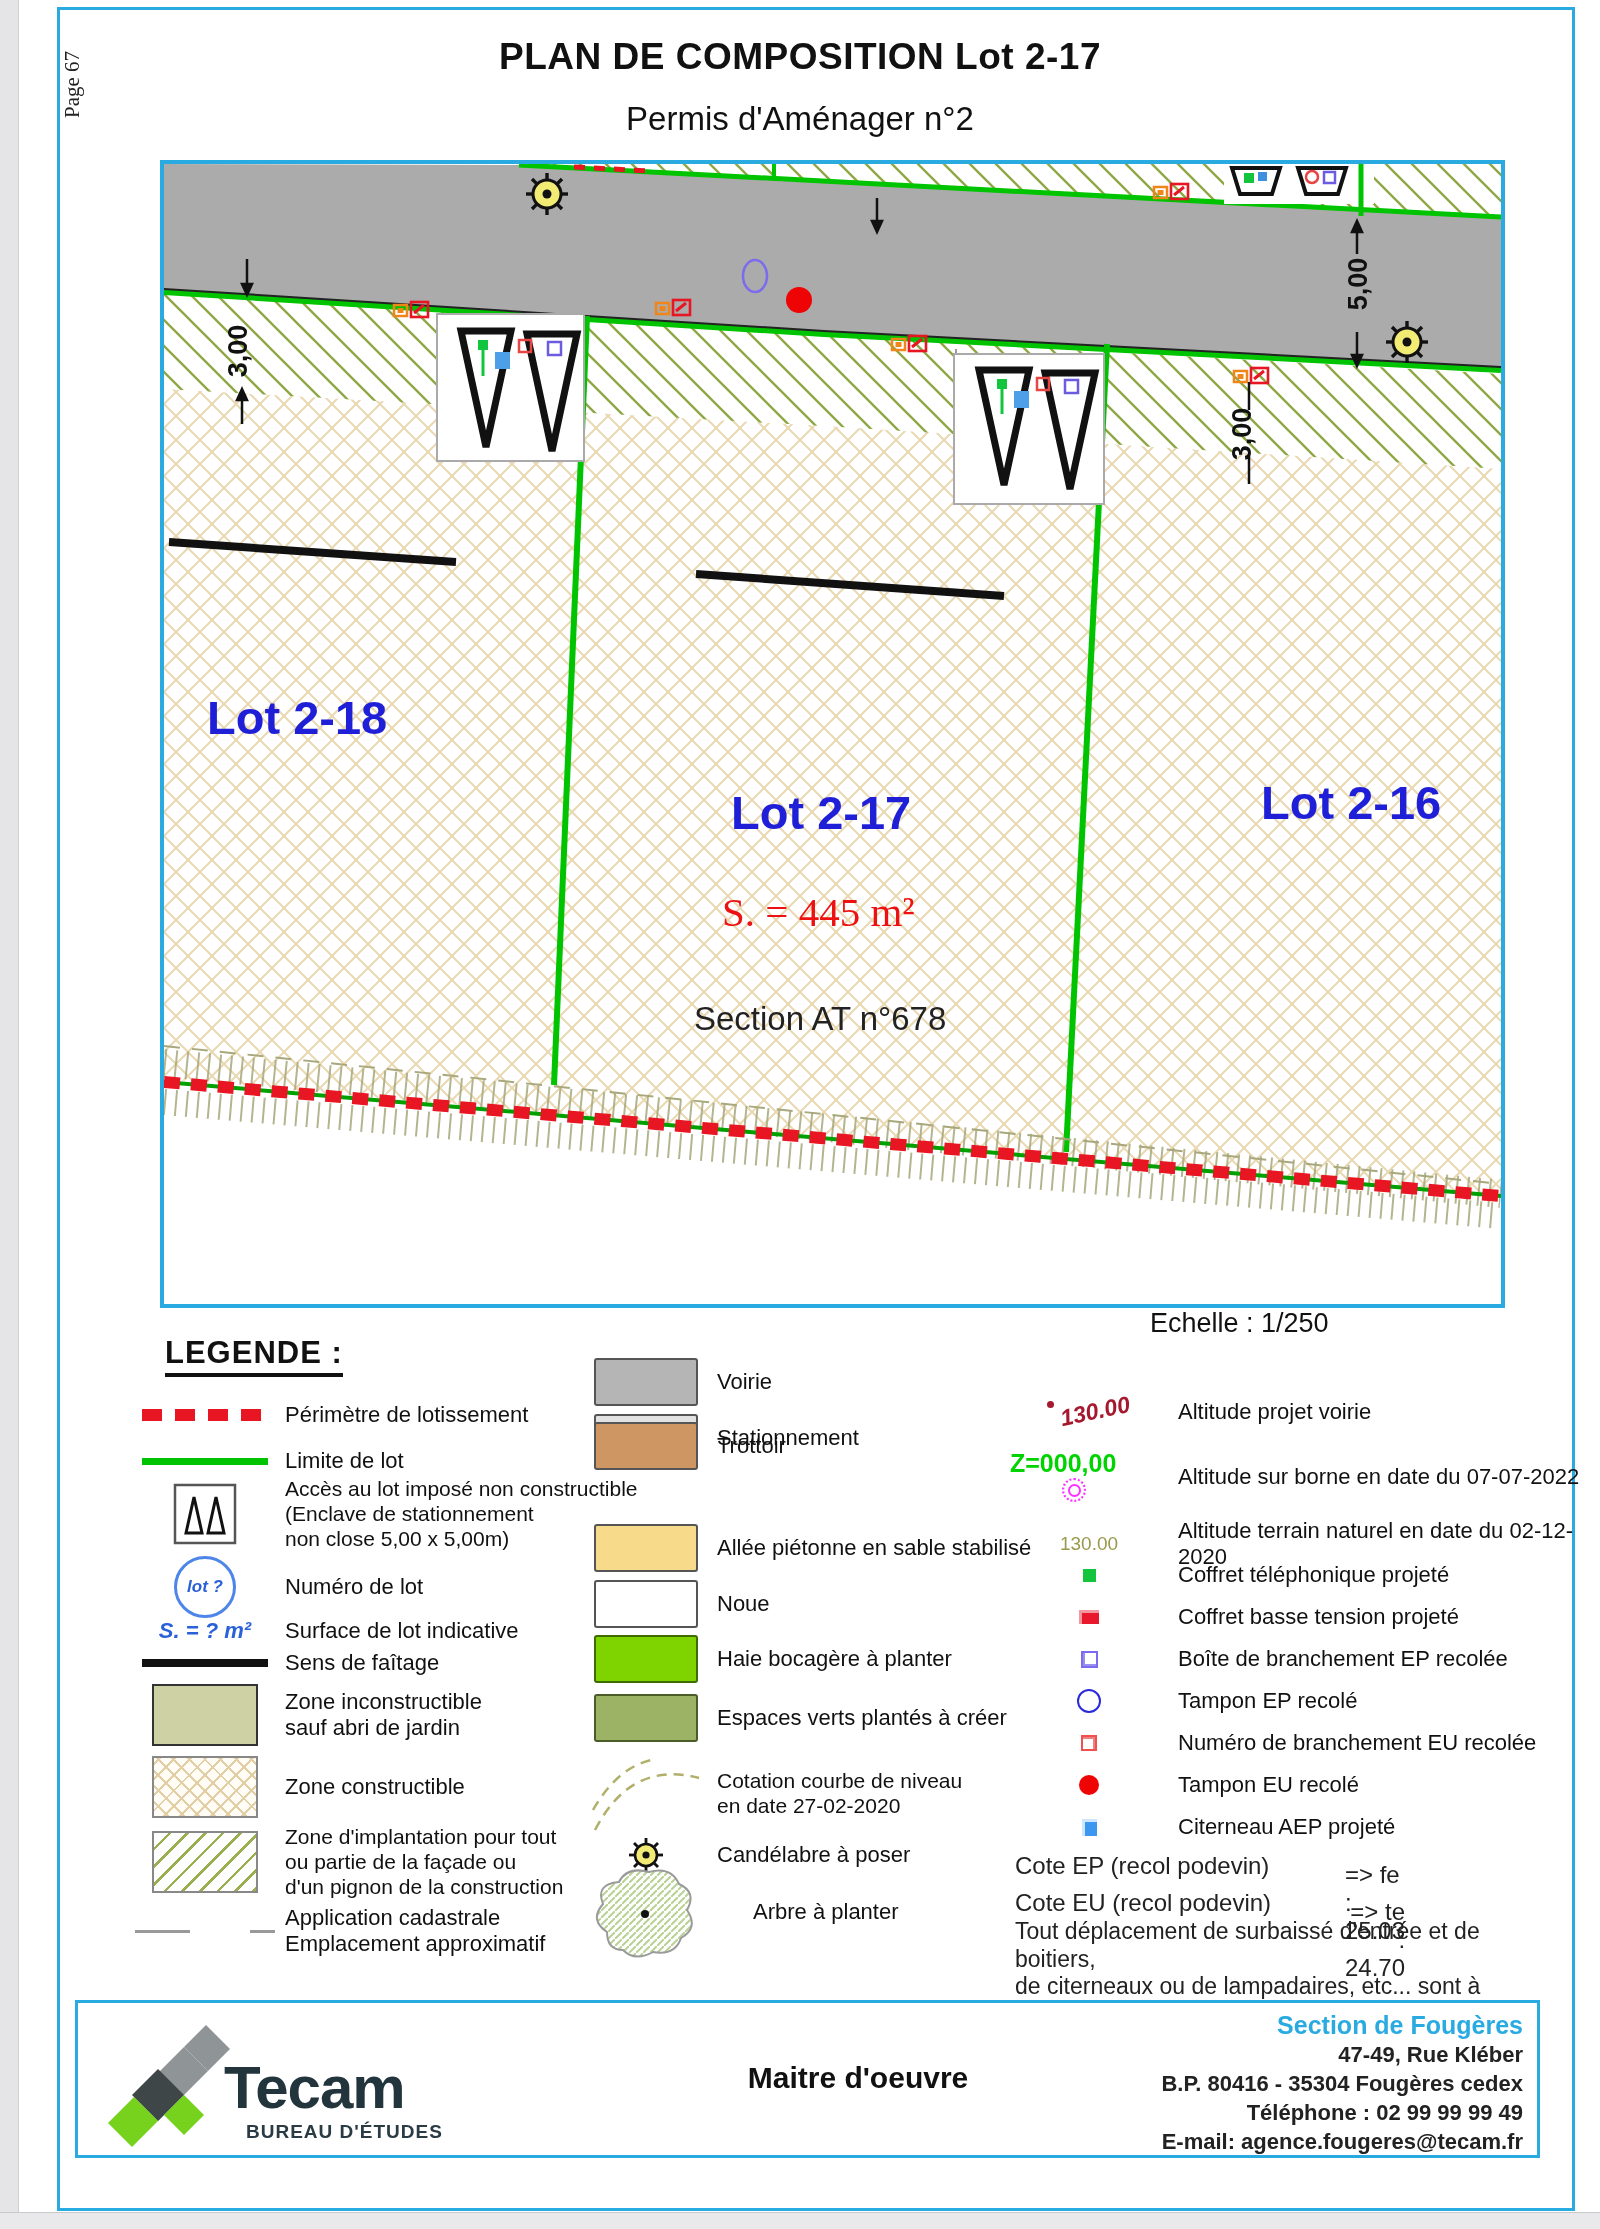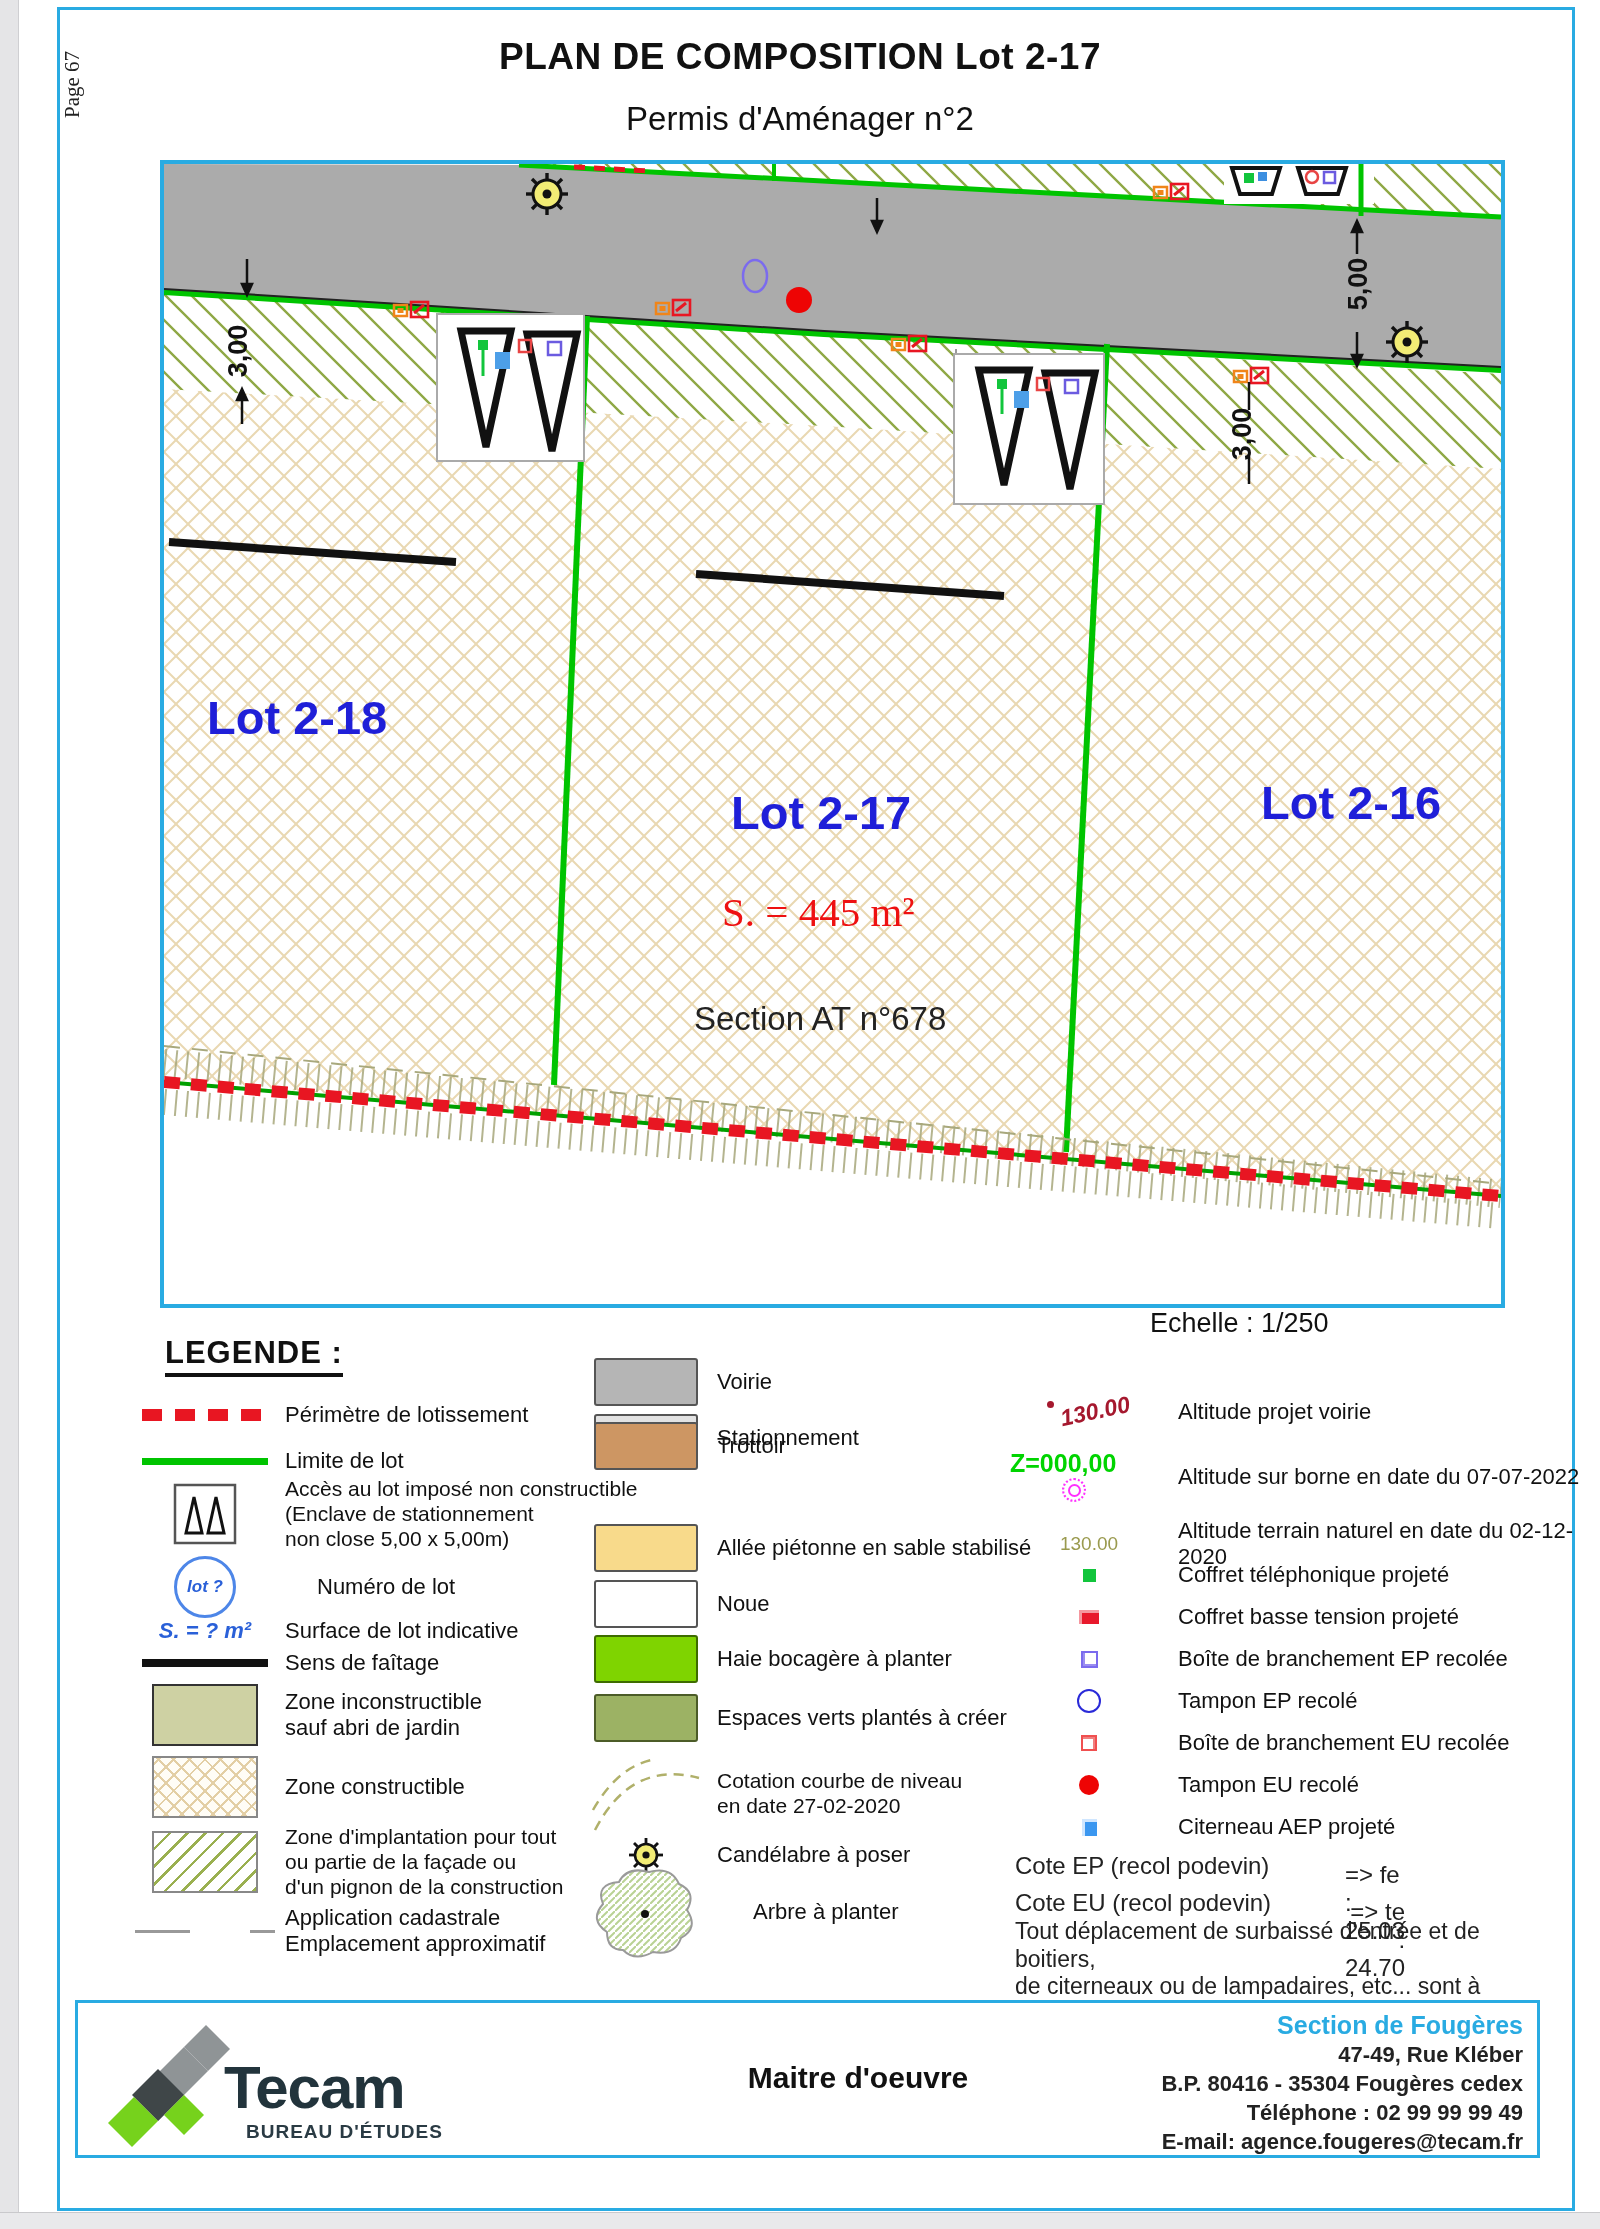--- a/index.html
+++ b/index.html
@@ -223,21 +223,21 @@
       <svg width="64" height="62">
         <rect x="2" y="2" width="60" height="58" fill="#fff" stroke="#555" stroke-width="2.5"></rect>
         <path d="M13 50 L21 14 L29 50 Z" fill="none" stroke="#111" stroke-width="3"></path>
         <path d="M35 50 L43 14 L51 50 Z" fill="none" stroke="#111" stroke-width="3"></path>
       </svg>
     </span>
     <span class="lbl-s">Accès au lot imposé non constructible
 (Enclave de stationnement
 non close 5,00 x 5,00m)</span>
   </div>
-  <div class="row" style="left:135px;top:1556px;gap:32px;">
+  <div class="row" style="left:135px;top:1556px;">
     <span class="sym">
         <span class="lot-circle">
           <span>lot ?</span>
         </span>
       </span>
     <span class="lbl">Numéro de lot</span>
   </div>
   <div class="row" style="left:135px;top:1618px;">
     <span class="sym">
         <span class="surface-txt">S. = ? m²</span>
@@ -408,21 +408,21 @@
   <div class="row" style="left:1010px;top:1688px;">
     <span class="sym-r">
         <span class="ic ic-ep-circ"></span>
       </span>
     <span class="lbl">Tampon EP recolé</span>
   </div>
   <div class="row" style="left:1010px;top:1730px;">
     <span class="sym-r">
         <span class="ic ic-eu-box"></span>
       </span>
-    <span class="lbl">Boîte de branchement EU recolée</span>
+    <span class="lbl">Numéro de branchement EU recolée</span>
   </div>
   <div class="row" style="left:1010px;top:1772px;">
     <span class="sym-r">
         <span class="ic ic-eu-circ"></span>
       </span>
     <span class="lbl">Tampon EU recolé</span>
   </div>
   <div class="row" style="left:1010px;top:1814px;">
     <span class="sym-r">
         <span class="ic ic-aep"></span>

